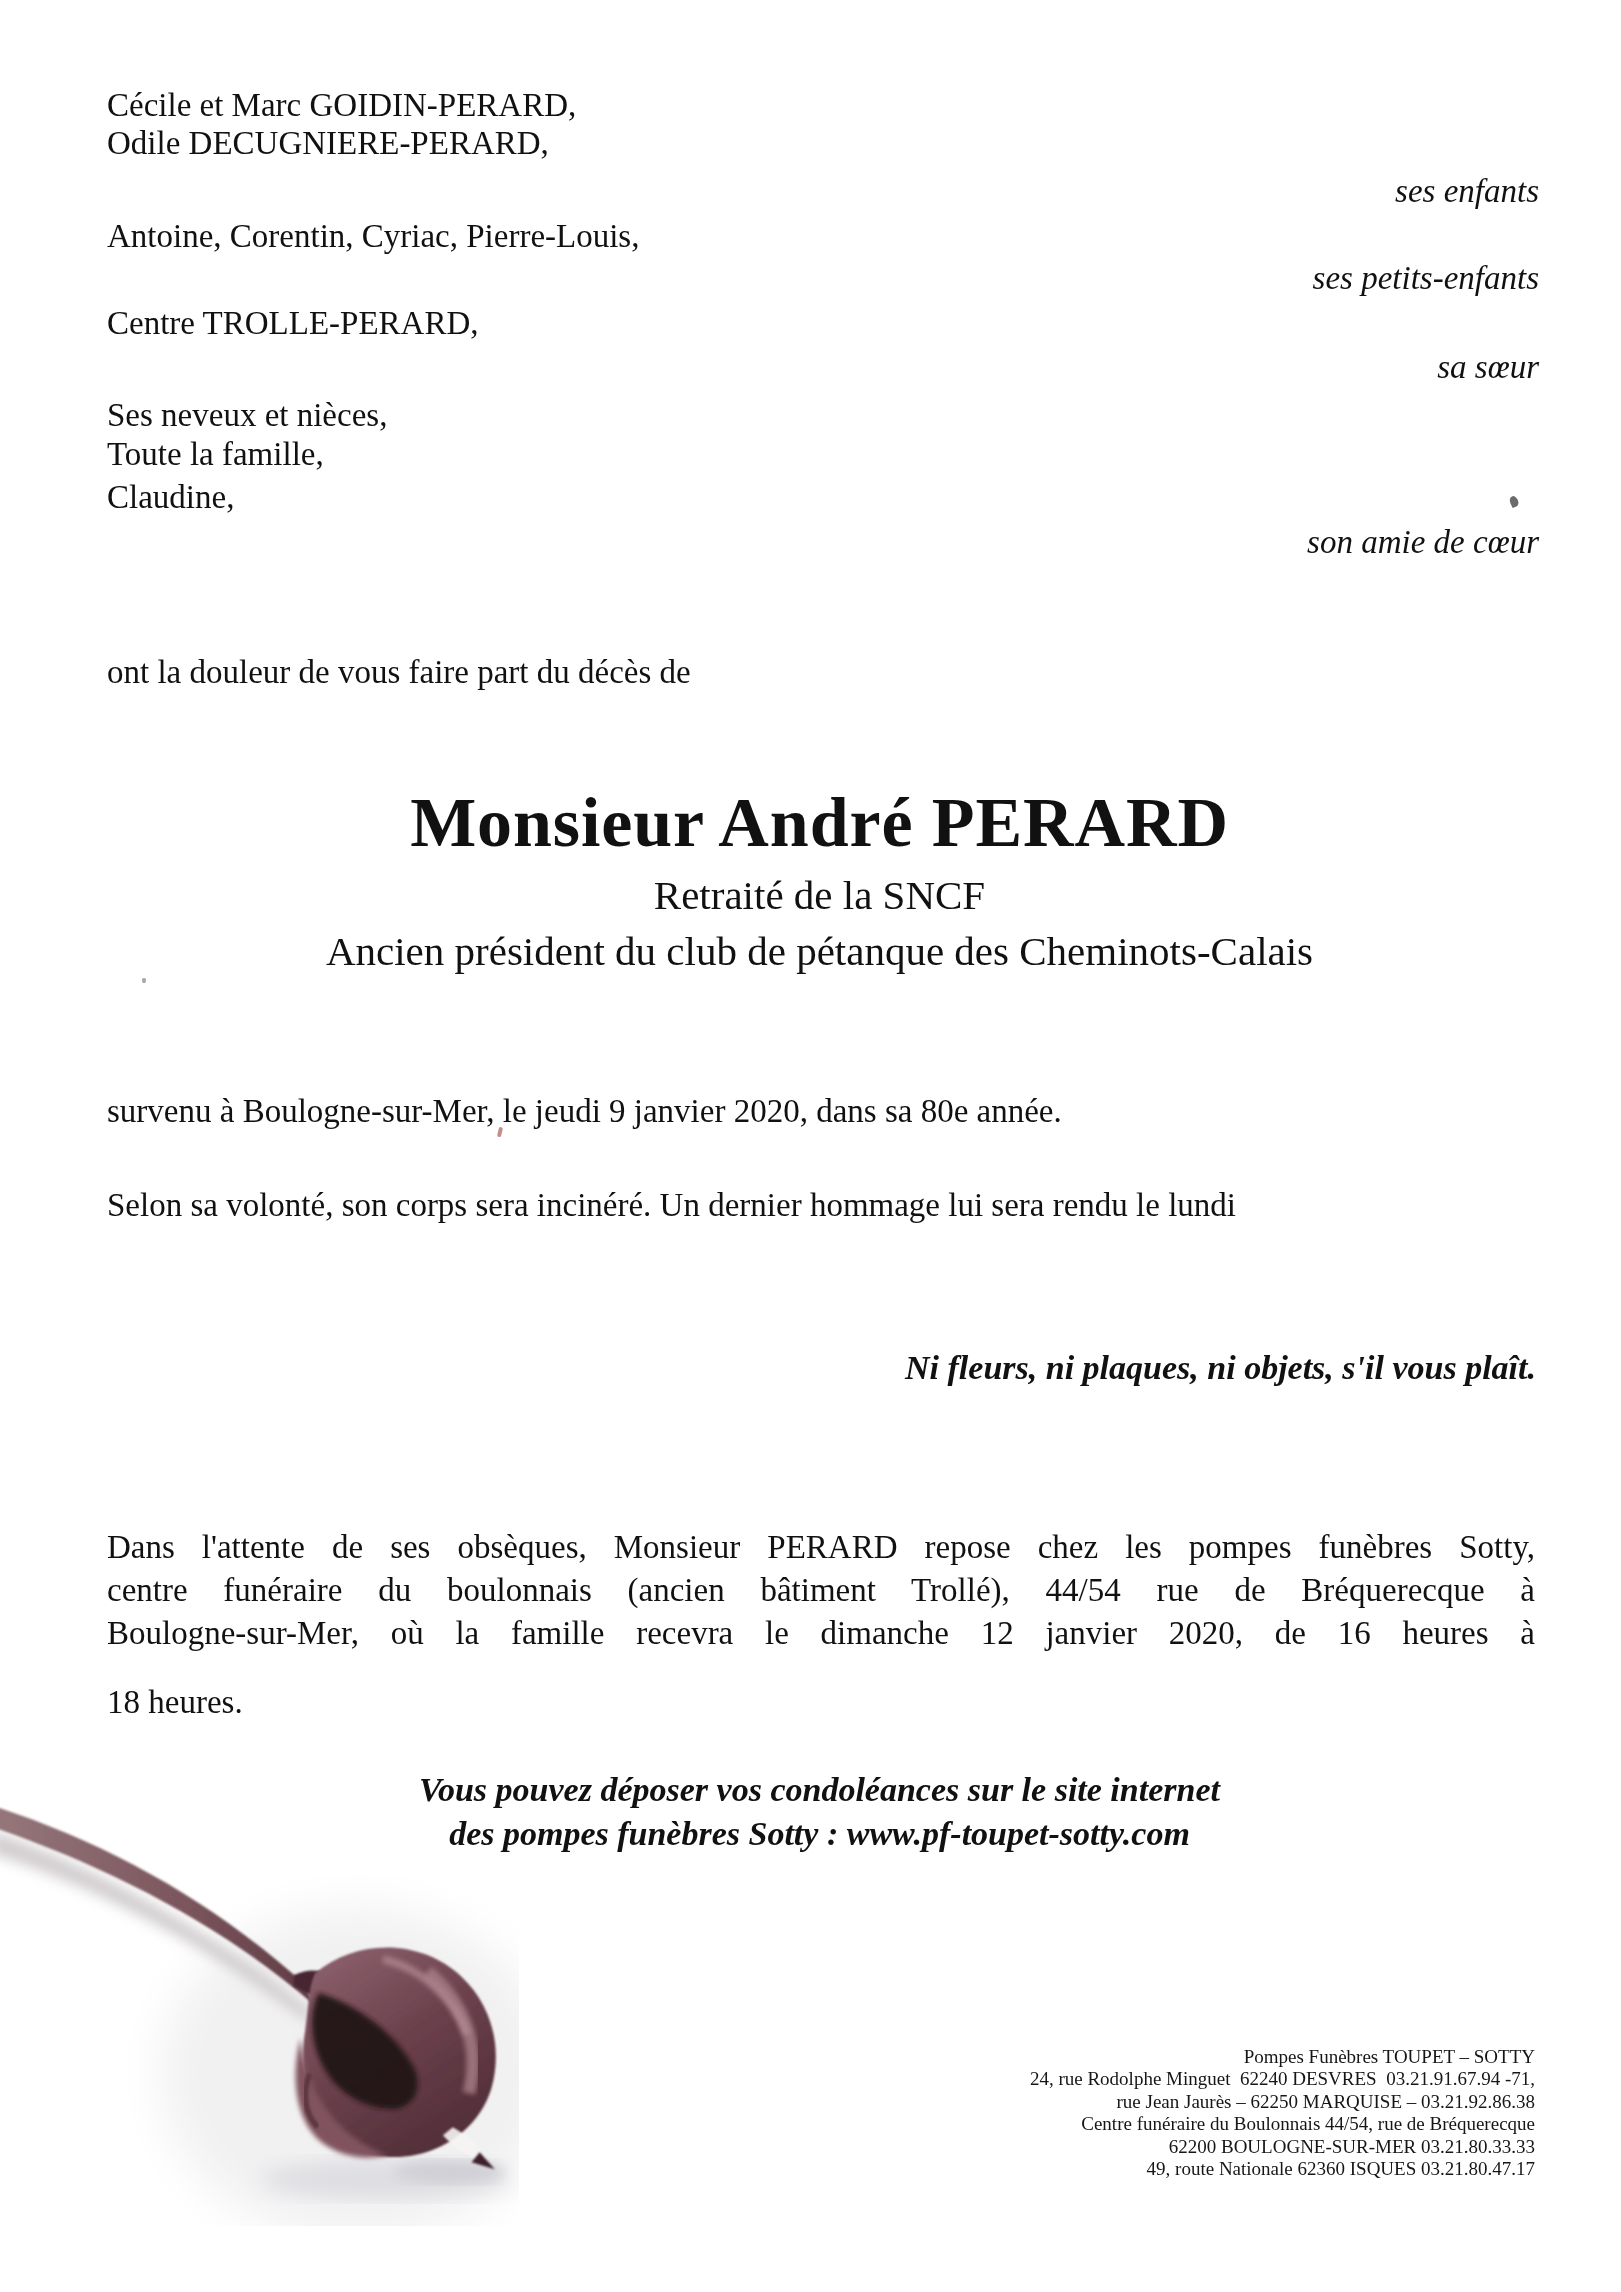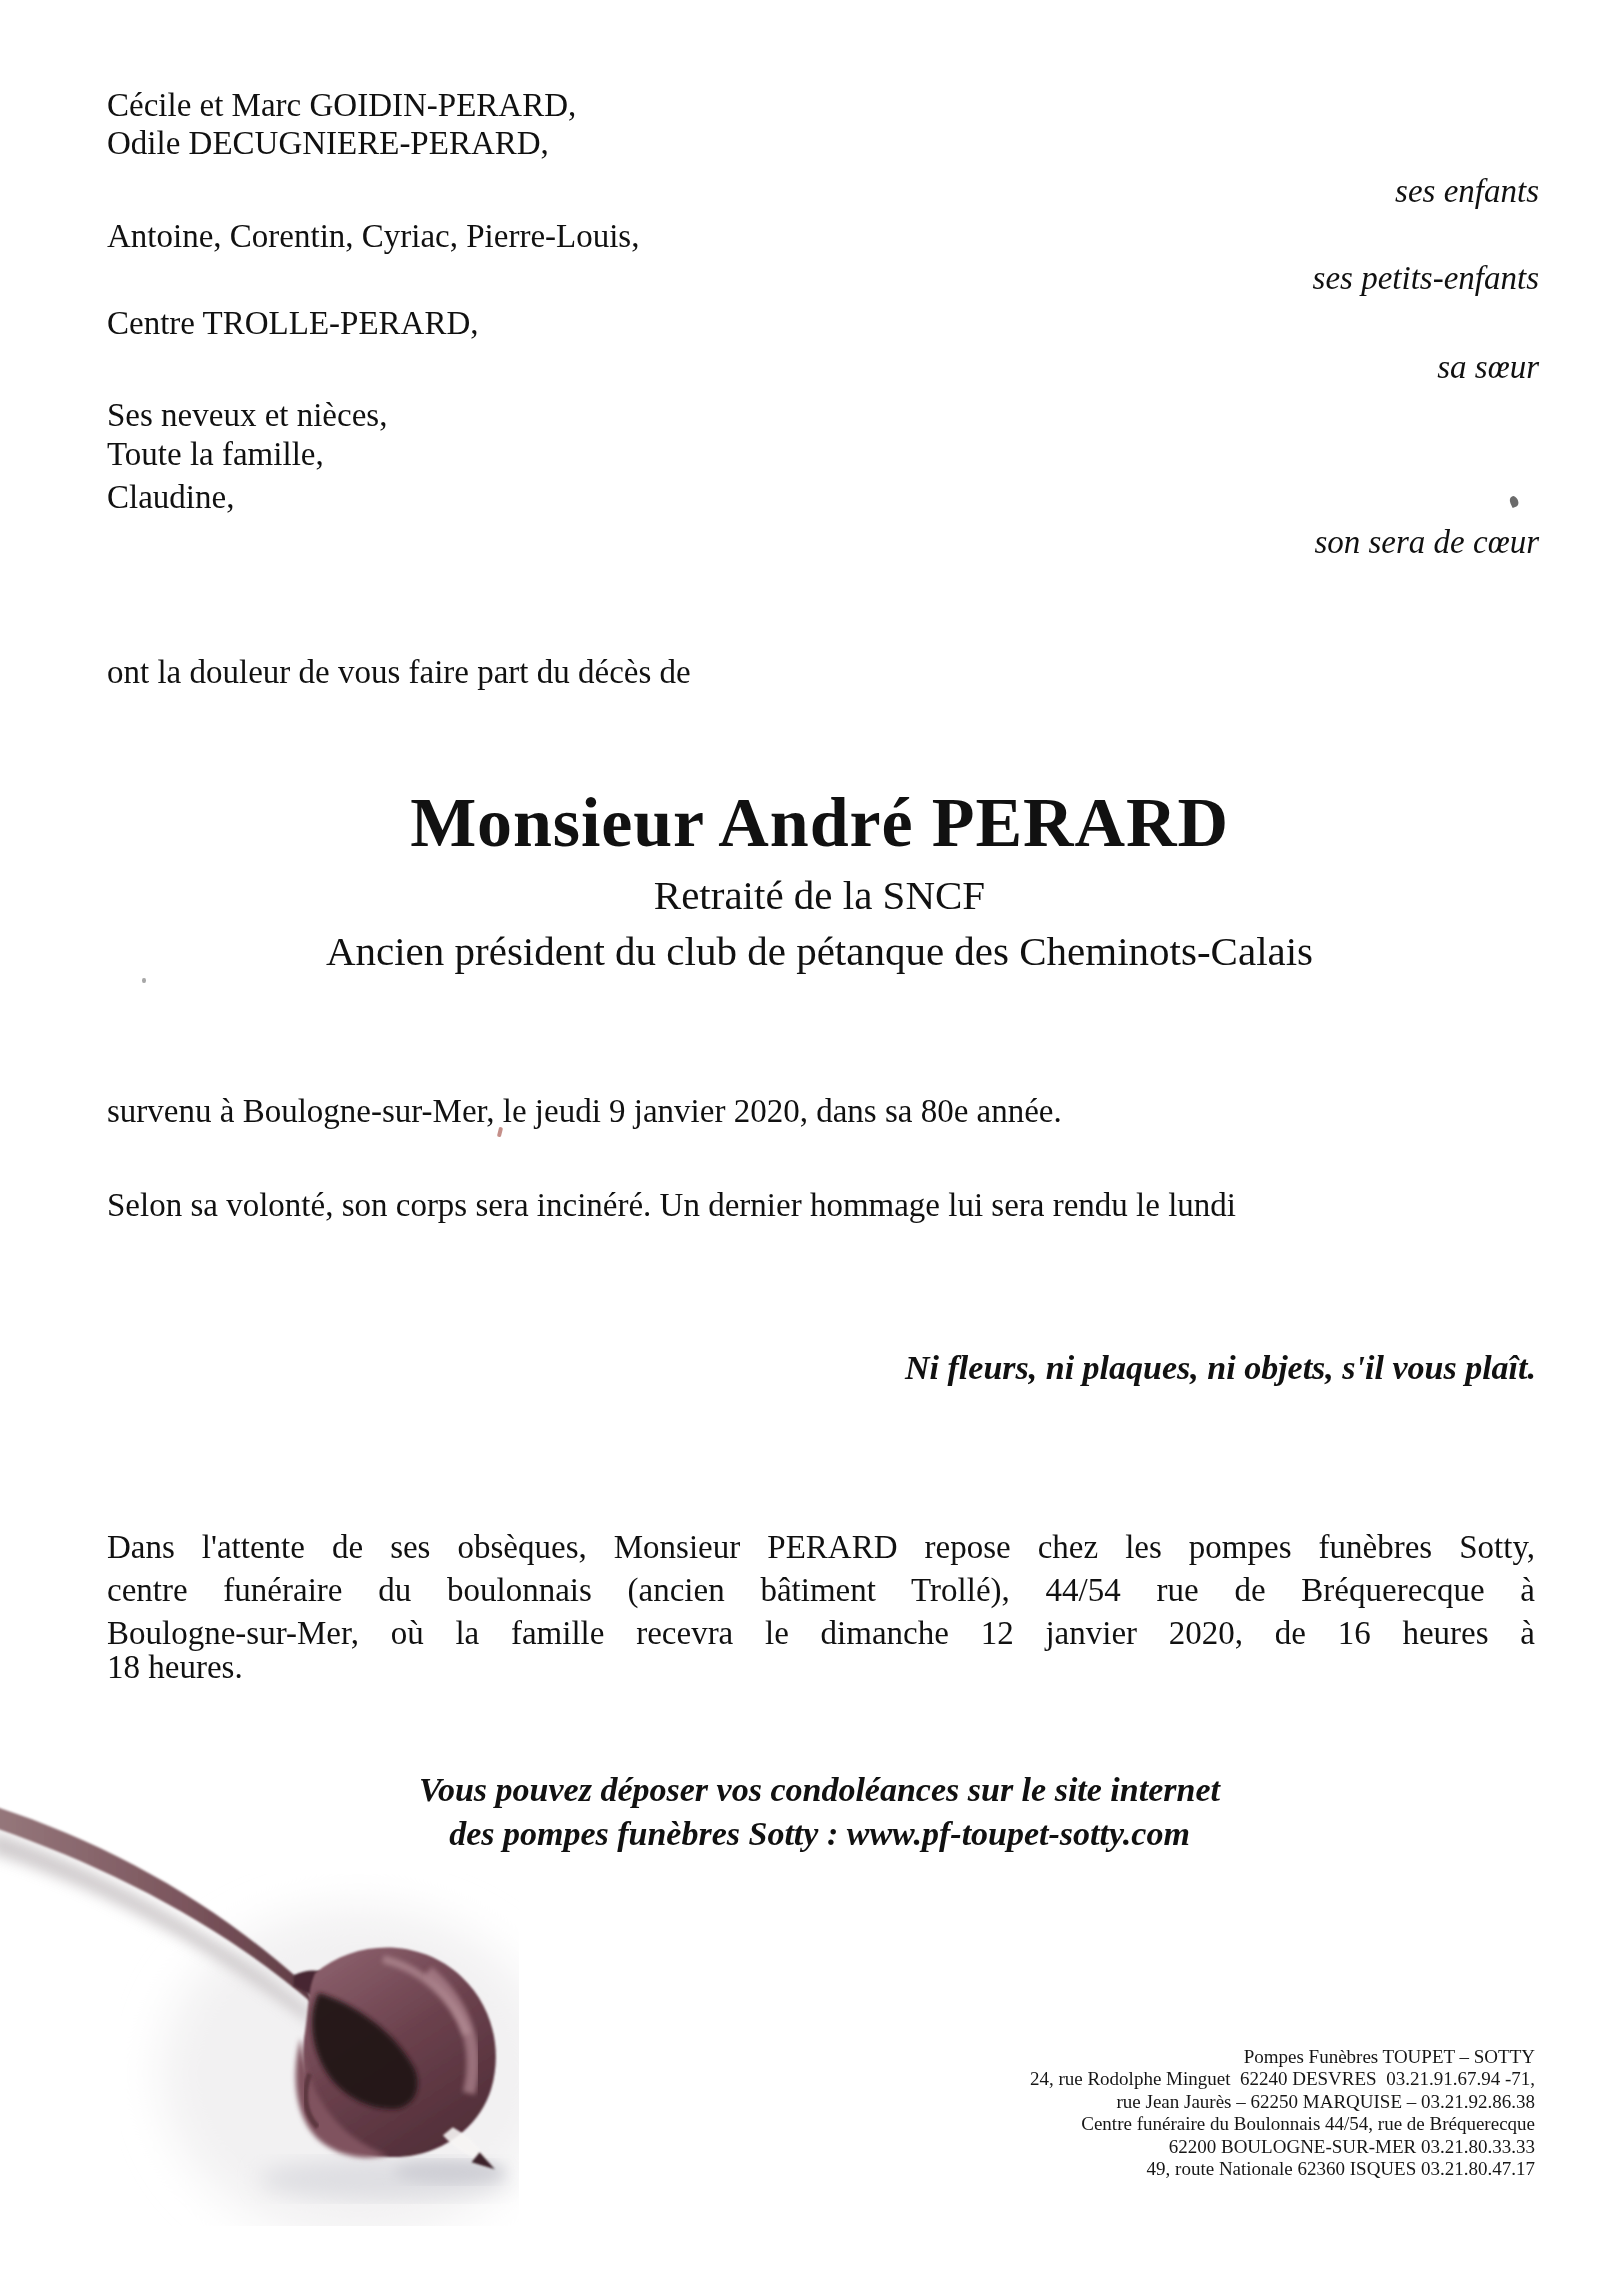--- a/index.html
+++ b/index.html
@@ -46,38 +46,38 @@
 
   <div class="t body-text" style="top:218px">Antoine, Corentin, Cyriac, Pierre-Louis,</div>
   <div class="t role" style="top:260px">ses petits-enfants</div>
 
   <div class="t body-text" style="top:305px">Centre TROLLE-PERARD,</div>
   <div class="t role" style="top:349px">sa sœur</div>
 
   <div class="t body-text" style="top:397px">Ses neveux et nièces,</div>
   <div class="t body-text" style="top:436px">Toute la famille,</div>
   <div class="t body-text" style="top:479px">Claudine,</div>
-  <div class="t role" style="top:524px">son sera de cœur</div>
+  <div class="t role" style="top:524px">son amie de cœur</div>
 
   <div class="t body-text" style="top:654px">ont la douleur de vous faire part du décès de</div>
 
   <div class="t centered main-name" style="top:788px">Monsieur André PERARD</div>
   <div class="t centered subtitle" style="top:873px">Retraité de la SNCF</div>
   <div class="t centered subtitle" style="top:929px">Ancien président du club de pétanque des Cheminots-Calais</div>
 
   <div class="t body-text" style="top:1093px">survenu à Boulogne-sur-Mer, le jeudi 9 janvier 2020, dans sa 80e année.</div>
 
   <div class="t body-text" style="top:1187px">Selon sa volonté, son corps sera incinéré. Un dernier hommage lui sera rendu le lundi</div>
 
   <div class="t bold-italic right-note" style="top:1349px">Ni fleurs, ni plaques, ni objets, s'il vous plaît.</div>
 
   <div class="t just" style="top:1487px">Dans l'attente de ses obsèques, Monsieur PERARD repose chez les pompes funèbres Sotty,</div>
   <div class="t just" style="top:1530px">centre funéraire du boulonnais (ancien bâtiment Trollé), 44/54 rue de Bréquerecque à</div>
   <div class="t just" style="top:1573px">Boulogne-sur-Mer, où la famille recevra le dimanche 12 janvier 2020, de 16 heures à</div>
-  <div class="t body-text" style="top:1649px">18 heures.</div>
+  <div class="t body-text" style="top:1684px">18 heures.</div>
 
   <div class="t centered bold-italic" style="top:1771px">Vous pouvez déposer vos condoléances sur le site internet</div>
   <div class="t centered bold-italic" style="top:1815px">des pompes funèbres Sotty : www.pf-toupet-sotty.com</div>
 
   <svg class="flower" viewBox="0 0 580 500" aria-hidden="true">
     <defs>
       <linearGradient id="stemG" x1="0" y1="0" x2="1" y2="0">
         <stop offset="0" stop-color="#96787c"></stop>
         <stop offset="0.6" stop-color="#7b555d"></stop>
         <stop offset="1" stop-color="#5f3c44"></stop>

